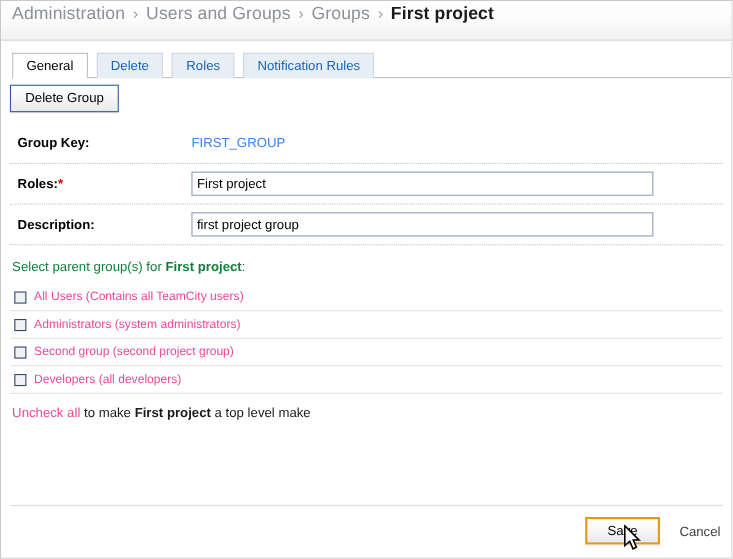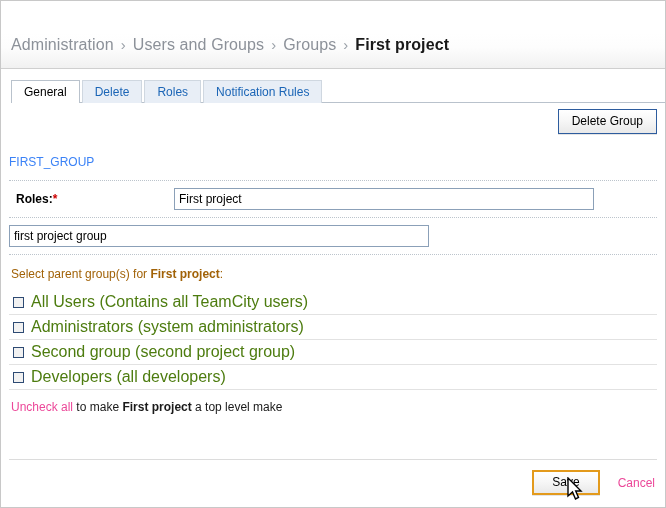--- a/index.html
+++ b/index.html
@@ -24,21 +24,20 @@
 
   
   .crumb-bar {
     height: 36px;
     box-sizing: border-box;
     background: linear-gradient(to bottom, #ffffff 0%, #fdfdfd 40%, #f1f1f1 100%);
     border-bottom: 1px solid #cfcfcf;
     display: flex;
     align-items: center;
     padding: 0 0 12px 10px;
-    margin-top: 32px;
   }
   .crumb {
     font-size: 16px;
     color: #8c9199;
     white-space: nowrap;
     letter-spacing: .1px;
   }
   .crumb.link { cursor: pointer; }
   .crumb.current {
     color: #1a1a1a;
@@ -66,21 +65,21 @@
   .tab {
     font-size: 12px;
     padding: 4px 12px 5px 12px;
     line-height: 14px;
     box-sizing: border-box;
     height: 23px;
     background: #e8eef6;
     color: #1b65b6;
     border: 1px solid #cfd7e0;
     border-bottom: none;
-    margin-right: 2px;
+    margin-right: 8px;
     cursor: pointer;
     white-space: nowrap;
   }
   .tab.active {
     background: #ffffff;
     color: #000000;
     border-color: #b9c2cc;
     position: relative;
     z-index: 3;
   }
@@ -102,21 +101,21 @@
     background: #ffffff;
   }
 
   
   .content {
     padding: 0 8px 0 8px;
   }
 
   .delete-row {
     display: flex;
-    justify-content: flex-end;
+    justify-content: flex-start;
     padding: 8px 0 10px 0;
   }
   .btn {
     font-family: "Liberation Sans", sans-serif;
     font-size: 12px;
     line-height: 14px;
     padding: 4px 13px 5px 13px;
     background: linear-gradient(to bottom, #ffffff 0%, #f7f7f7 45%, #e9e9e9 100%);
     cursor: pointer;
     white-space: nowrap;
@@ -162,21 +161,21 @@
     border: 1px solid #8ba0b8;
     background: #ffffff;
     color: #000;
     outline: none;
   }
 
   
   .parents-intro {
     font-size: 12px;
     padding: 12px 0 9px 2px;
-    color: #a16207;
+    color: #15803d;
   }
   .parents-intro b { font-weight: bold; }
   .grp-row {
     display: flex;
     align-items: center;
     height: 24px;
     border-bottom: 1px solid #e2e2e2;
     padding-left: 4px;
     cursor: pointer;
   }
@@ -184,22 +183,22 @@
     width: 11px;
     height: 11px;
     box-sizing: border-box;
     border: 1px solid #2d4a73;
     background: #f1f1f1;
     margin-right: 7px;
     flex: 0 0 11px;
     cursor: pointer;
   }
   .grp-label {
-    font-size: 16px;
-    color: #4d7c0f;
+    font-size: 11px;
+    color: #ec4899;
   }
   .uncheck-line {
     font-size: 12px;
     padding: 10px 0 0 2px;
     color: #1a1a1a;
   }
   .lnk {
     color: #ec4899;
     cursor: pointer;
   }
@@ -217,21 +216,21 @@
   .footer {
     position: absolute;
     right: 10px;
     bottom: 12px;
     display: flex;
     align-items: center;
     gap: 18px;
   }
   .cancel-link {
     font-size: 12px;
-    color: #ec4899;
+    color: #404040;
     cursor: pointer;
   }
 
   
   .cursor {
     position: absolute;
     left: 566px;
     top: 476px;
     width: 17px;
     height: 25px;
@@ -264,31 +263,33 @@
     </div>
   </div>
 
   <div class="content">
 
     <div class="delete-row">
       <button class="btn btn-delete">Delete Group</button>
     </div>
 
     <div class="form-row">
+      <div class="lbl">Group Key:</div>
       <div class="val">FIRST_GROUP</div>
     </div>
 
     <div class="form-row">
       <div class="lbl">
         <span>Roles:</span><span class="req">*</span>
       </div>
       <input class="txt" type="text" value="First project" style="">
     </div>
 
     <div class="form-row">
+      <div class="lbl">Description:</div>
       <input class="txt" type="text" value="first project group" style="">
     </div>
 
     <div class="parents-intro">
       <span>Select parent group(s) for </span><b>First project</b><span>:</span>
     </div>
 
     <div>
       <div class="grp-row">
         <span class="cb"></span>

